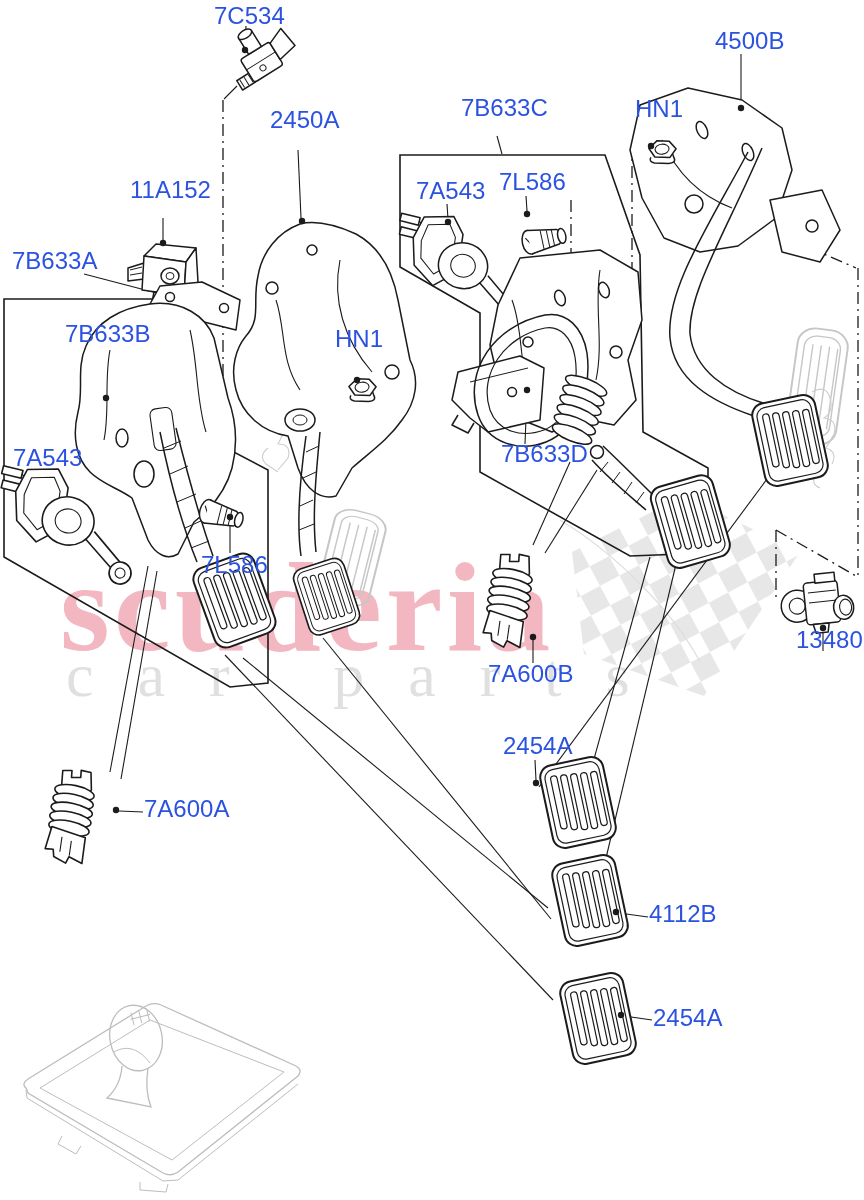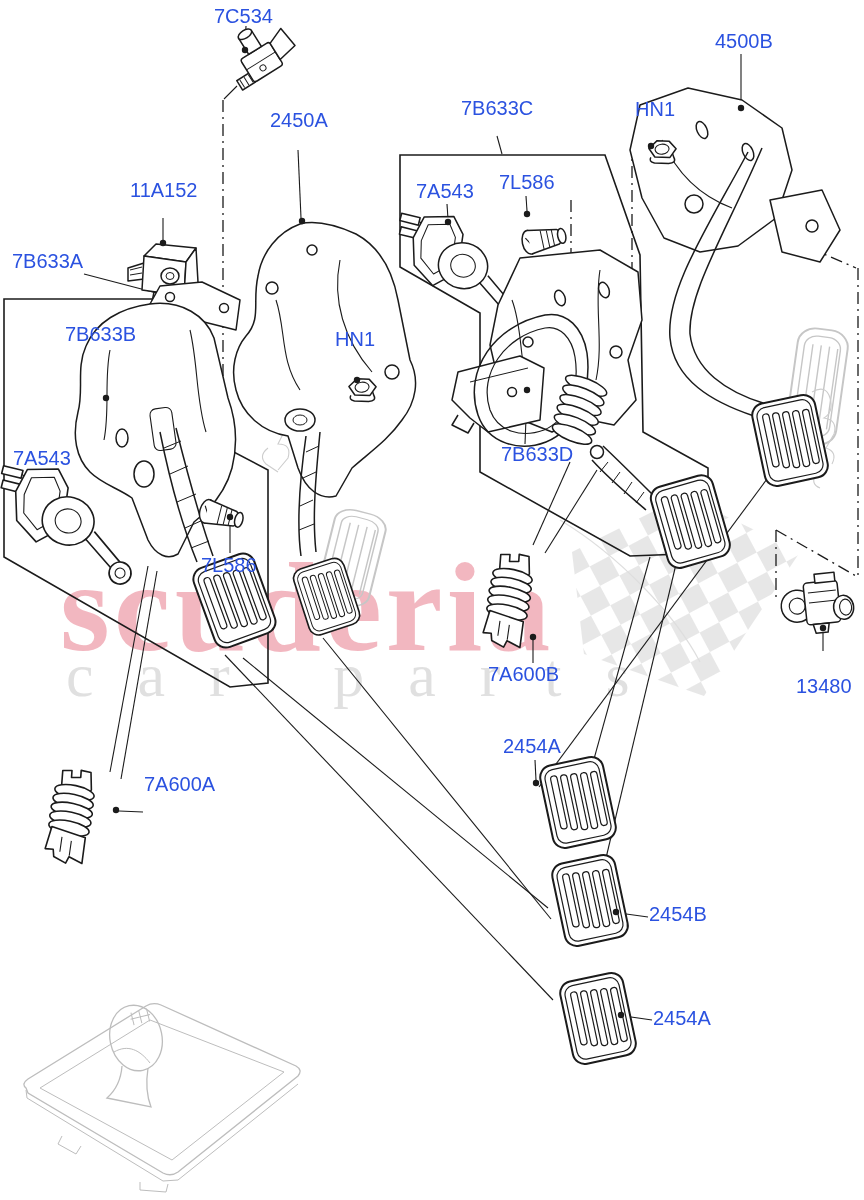--- a/index.html
+++ b/index.html
@@ -1,19 +1,19 @@
 <!DOCTYPE html>
 <html><head>
 <meta charset="utf-8">
 <style>
   html,body{margin:0;padding:0;background:#fff;}
   #stage{position:relative;width:864px;height:1200px;background:#fff;overflow:hidden;
          font-family:"Liberation Sans",sans-serif;}
   #art{position:absolute;left:0;top:0;}
-  .callout{position:absolute;font-size:20px;line-height:20px;color:#2b52e0;white-space:nowrap;cursor:pointer;}
+  .callout{position:absolute;font-size:24px;line-height:20px;color:#2b52e0;white-space:nowrap;cursor:pointer;}
 </style>
 </head>
 <body>
 
 <div id="stage">
 
 <svg id="art" width="864" height="1200" viewBox="0 0 864 1200">
   <defs>
     <pattern id="chk" width="44" height="44" patternUnits="userSpaceOnUse" patternTransform="rotate(-28 680 600)">
       <rect x="0" y="0" width="22" height="22" fill="#e7e7e7"></rect>
@@ -334,20 +334,20 @@
 <div class="callout" style="left:65px;top:324px">7B633B</div>
 <div class="callout" style="left:13px;top:448px">7A543</div>
 <div class="callout" style="left:201px;top:555px">7L586</div>
 <div class="callout" style="left:335px;top:329px">HN1</div>
 <div class="callout" style="left:715px;top:31px">4500B</div>
 <div class="callout" style="left:635px;top:99px">HN1</div>
 <div class="callout" style="left:461px;top:98px">7B633C</div>
 <div class="callout" style="left:416px;top:181px">7A543</div>
 <div class="callout" style="left:499px;top:172px">7L586</div>
 <div class="callout" style="left:501px;top:444px">7B633D</div>
-<div class="callout" style="left:796px;top:676px">13480</div>
+<div class="callout" style="left:796px;top:630px">13480</div>
 <div class="callout" style="left:488px;top:664px">7A600B</div>
-<div class="callout" style="left:144px;top:774px">7A600A</div>
+<div class="callout" style="left:144px;top:799px">7A600A</div>
 <div class="callout" style="left:503px;top:736px">2454A</div>
-<div class="callout" style="left:649px;top:904px">2454B</div>
+<div class="callout" style="left:649px;top:904px">4112B</div>
 <div class="callout" style="left:653px;top:1008px">2454A</div>
 
 </div>
 
 </body></html>

